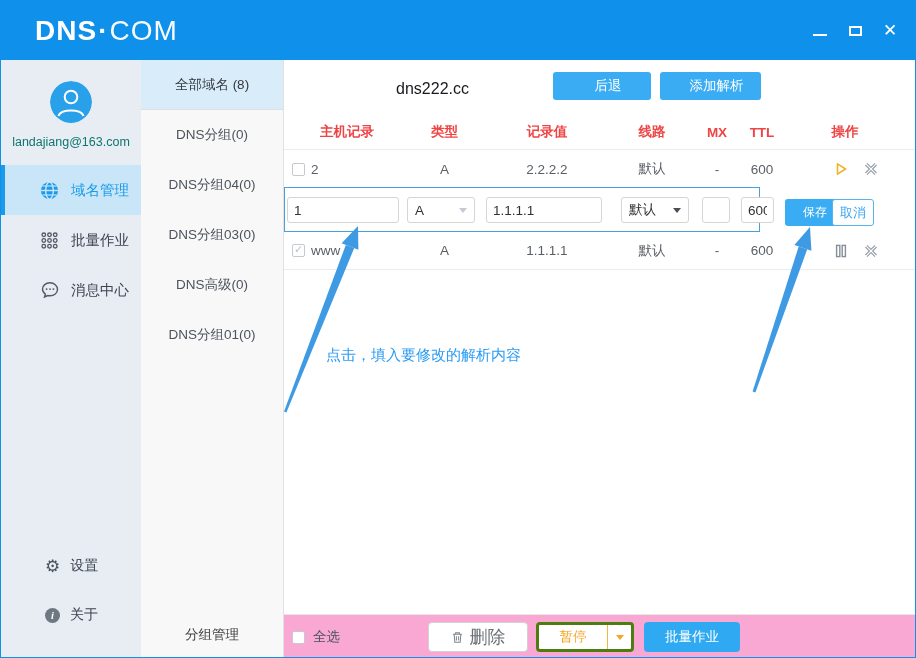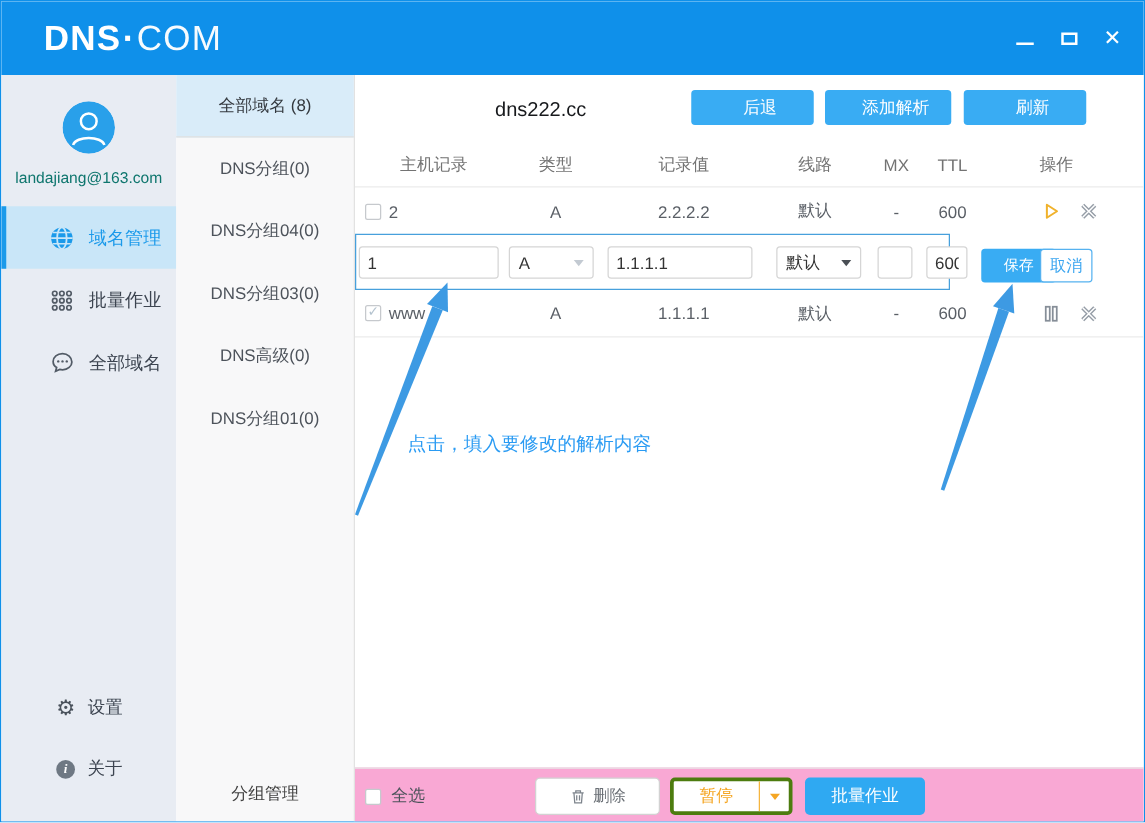--- a/index.html
+++ b/index.html
@@ -47,21 +47,21 @@
   .main { flex:1; position:relative; background:#fff; }
 
   .main-header { height:55px; position:relative; }
   .domain-title { position:absolute; left:96px; top:20px; width:105px; text-align:center; font-size:16px; color:#17191c; }
   .hbtn { position:absolute; top:12px; height:28px; border:none; border-radius:3px; background:#39acf3; color:#fff; font-size:13.5px; cursor:pointer; font-family:inherit;padding-left:12px; }
   .btn-back { left:269px; width:98px; }
   .btn-add { left:376px; width:101px; }
   .btn-refresh { left:487px; width:98px; }
 
   .grid-cols { display:grid; grid-template-columns:110px 85px 120px 90px 40px 50px 1fr; padding:0 12px 0 8px; align-items:center; }
-  .thead { height:35px; border-bottom:1px solid #ececec; font-size:13.5px; font-weight:400; color:#737373; }
+  .thead { height:35px; border-bottom:1px solid #ececec; font-size:13.5px; font-weight:700; color:#ef4444; }
   .thead > div { text-align:center; }
   .thead .h-host { text-align:center; }
   .trow { height:38px; font-size:13.5px; color:#5a5f66; }
   .trow > div { text-align:center; }
   .row-3 { border-bottom:1px solid #ececec; }
   .cell-host { display:flex; align-items:center; gap:6px; text-align:left !important; }
   .cell-ops { display:flex; align-items:center; justify-content:center; gap:13px; padding-left:22px; }
   .op-icon { width:17px; height:17px; cursor:pointer; display:flex; align-items:center; justify-content:center; }
 
   .checkbox { width:13px; height:13px; border:1px solid #c6c9cd; border-radius:2px; background:#fff; flex-shrink:0; position:relative; cursor:pointer; }
@@ -84,21 +84,21 @@
   .btn-save { position:absolute; left:501px; top:11px; width:60px; height:27px; background:#39acf3; color:#fff; border:none; border-radius:3px; font-size:12px; cursor:pointer; z-index:2; font-family:inherit; }
   .btn-cancel { position:absolute; left:548px; top:11px; width:42px; height:27px; background:#fff; color:#3aa5f0; border:1px solid #56b2f0; border-radius:3px; font-size:13px; cursor:pointer; z-index:2; font-family:inherit; }
 
   
   .annotation { position:absolute; left:42px; top:286px; font-size:15px; color:#2a9bf3; z-index:30; }
   .arrows { position:absolute; left:0; top:0; width:633px; height:598px; pointer-events:none; z-index:40; }
 
   
   .bottom-bar { position:absolute; left:0; right:0; bottom:0; height:44px; border-top:1px solid #e6e6e6; background:#f9a8d4; }
   .select-all { position:absolute; left:8px; top:0; height:44px; display:flex; align-items:center; gap:8px; font-size:13.5px; color:#4d535b; }
-  .btn-delete { position:absolute; left:144px; top:7px; width:100px; height:30px; background:#fff; border:1px solid #d2d2d2; border-radius:4px; color:#6b7076; font-size:13px; display:flex; align-items:center; justify-content:center; gap:6px; cursor:pointer; font-family:inherit; }
+  .btn-delete { position:absolute; left:144px; top:7px; width:100px; height:30px; background:#fff; border:1px solid #d2d2d2; border-radius:4px; color:#6b7076; font-size:18px; display:flex; align-items:center; justify-content:center; gap:6px; cursor:pointer; font-family:inherit; }
   .btn-pause { position:absolute; left:252px; top:7px; width:98px; height:30px; background:#fff; border:3px solid #4d7c0f; border-radius:4px; display:flex; align-items:stretch; cursor:pointer; overflow:hidden; }
   .pause-label { flex:1; display:flex; align-items:center; justify-content:center; color:#f5a623; font-size:13.5px; }
   .pause-split { width:24px; border-left:1px solid #f5b53f; display:flex; align-items:center; justify-content:center; }
   .pause-split .caret { border-top-color:#f5a623; }
   .btn-batch { position:absolute; left:360px; top:7px; width:96px; height:30px; background:#2fa9f2; border:none; border-radius:4px; color:#fff; font-size:13.5px; cursor:pointer; font-family:inherit; }
 </style>
 </head>
 <body>
 
 <div class="window">
@@ -165,21 +165,21 @@
         </div>
         <div class="nav-item">
           <span class="nav-icon">
             <svg viewBox="0 0 20 20" width="20" height="20">
               <path d="M10 2.8c-4.2 0-7.5 2.8-7.5 6.3 0 2 1.1 3.8 2.8 4.9l-.8 3 3.3-1.5c.7.2 1.4.3 2.2.3 4.2 0 7.5-2.8 7.5-6.3S14.2 2.8 10 2.8z" fill="none" stroke="#525b66" stroke-width="1.4"></path>
               <circle cx="6.6" cy="9.1" r=".95" fill="#525b66"></circle>
               <circle cx="10" cy="9.1" r=".95" fill="#525b66"></circle>
               <circle cx="13.4" cy="9.1" r=".95" fill="#525b66"></circle>
             </svg>
           </span>
-          <span>全部域名</span>
+          <span>消息中心</span>
         </div>
       </nav>
 
       <div class="sidebar-bottom">
         <div class="util-item">
           <span class="gear-glyph">⚙</span>
           <span>设置</span>
         </div>
         <div class="util-item">
           <span class="info-glyph">i</span>
@@ -197,21 +197,20 @@
       <div class="group-item">DNS分组01(0)</div>
       <div class="groups-footer">分组管理</div>
     </nav>
 
     <main class="main">
 
       <div class="main-header">
         <div class="domain-title">dns222.cc</div>
         <button class="hbtn btn-back">后退</button>
         <button class="hbtn btn-add">添加解析</button>
-        <button class="hbtn btn-refresh">刷新</button>
       </div>
 
       <div class="grid-cols thead">
         <div class="h-host">主机记录</div>
         <div>类型</div>
         <div>记录值</div>
         <div>线路</div>
         <div>MX</div>
         <div>TTL</div>
         <div>操作</div>

